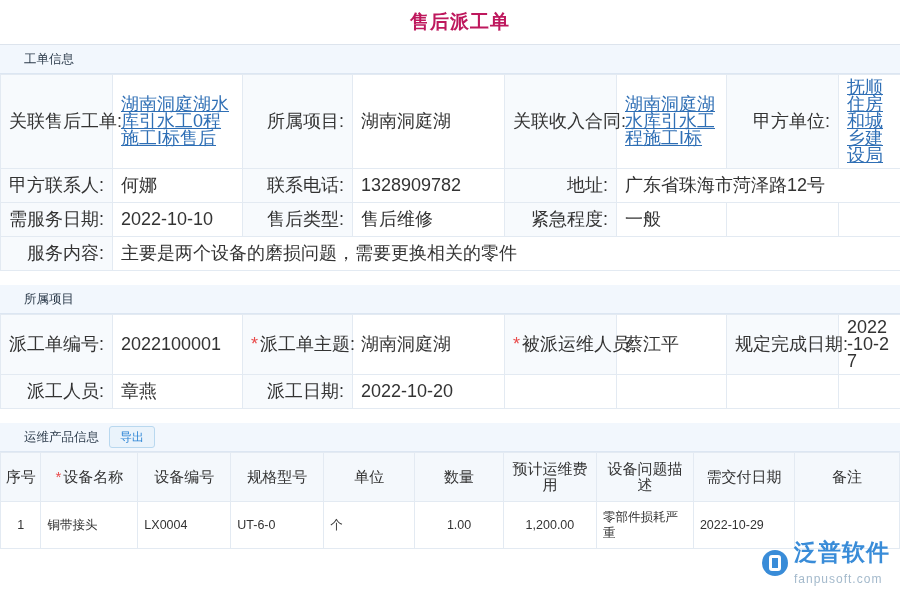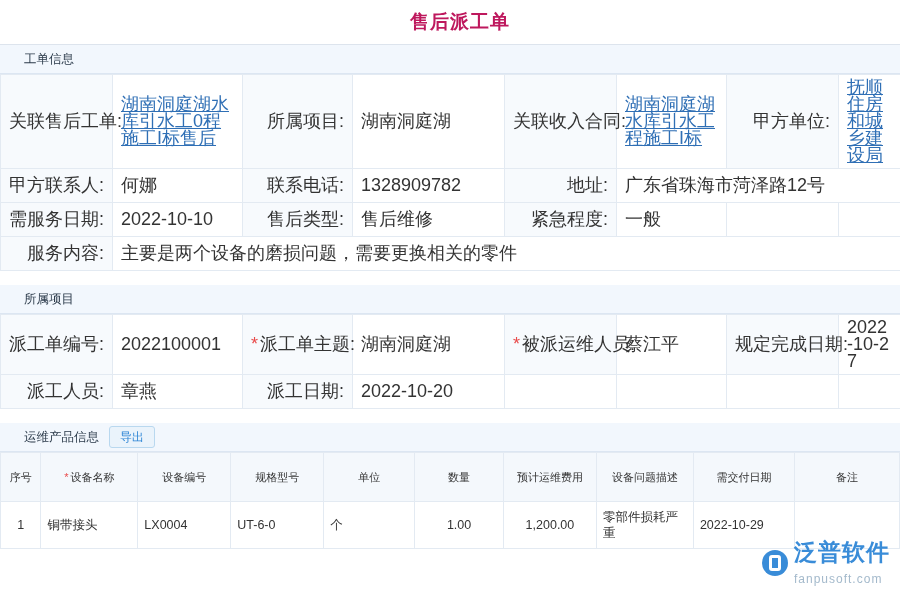--- a/index.html
+++ b/index.html
@@ -101,21 +101,21 @@
   
   table.prod {
     border-collapse: collapse;
     width: 900px;
     table-layout: fixed;
   }
   table.prod th {
     background: #f4f8fc;
     border: 1px solid #e3eaf2;
     font-weight: normal;
-    font-size: 11px;
+    font-size: 15px;
     color: #333333;
     height: 42px;
     padding: 3px 4px;
     line-height: 16px;
   }
   table.prod td {
     border: 1px solid #e3eaf2;
     font-size: 12.5px;
     color: #333333;
     height: 40px;

